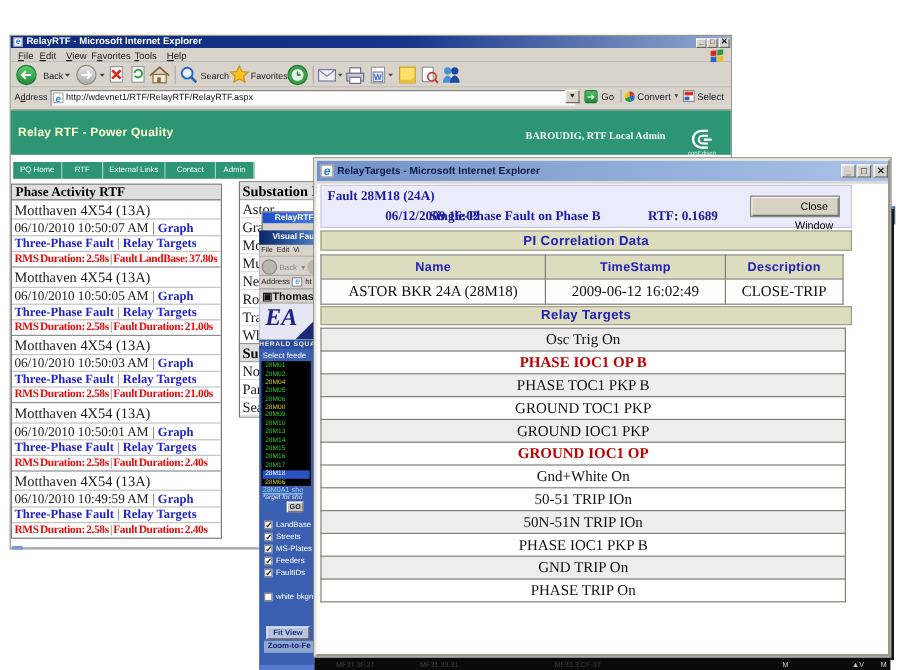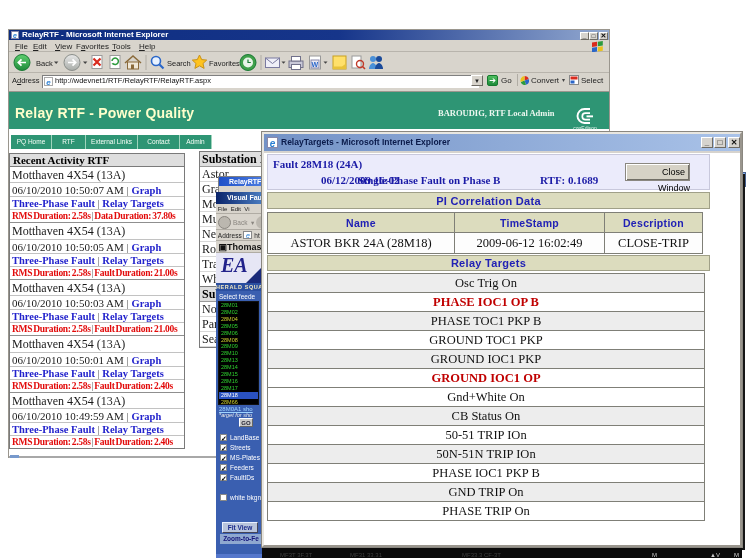--- a/index.html
+++ b/index.html
@@ -16,21 +16,21 @@
 #menu{left:0;top:10px;width:600px;height:12px;background:#D8D4CC;border-bottom:1px solid #B8B4AC;
   font-size:8px;color:#222;}
 #menu span{position:absolute;top:2px;white-space:nowrap;}
 #flag{left:583px;top:11px;}
 #tbar{left:0;top:22px;width:600px;height:21px;background:#D8D4CC;border-bottom:1px solid #B8B4AC;font-size:8px;color:#222;}
 #abar{left:0;top:43px;width:600px;height:15px;background:#D8D4CC;font-size:8px;color:#222;}
 #abar-in{left:33px;top:2px;width:437px;height:14px;background:#fff;border:1px solid;border-color:#808080 #fff #fff #808080;
   font-size:7.5px;line-height:9px;color:#111;white-space:nowrap;}
 #agap{left:0;top:58px;width:600px;height:4px;background:#D8D4CC;border-bottom:1px solid #9A968E;}
 #ghdr{left:0;top:62px;width:600px;height:37px;background:#2E9574;}
-#gtitle{left:6px;top:13px;font-size:14px;font-weight:bold;color:#FFFFCC;letter-spacing:.2px;}
+#gtitle{left:6px;top:13px;font-size:10px;font-weight:bold;color:#FFFFCC;letter-spacing:.2px;}
 #guser{left:429px;top:16px;font-size:8.5px;font-weight:bold;color:#EDF7F0;font-family:"Liberation Serif",serif;}
 #tabs{left:2px;top:105px;height:14px;}
 .tab{position:absolute;top:0;height:14px;background:#2E9574;color:#F8FFF8;font-size:6.5px;line-height:14px;
      text-align:center;border-right:1px solid #9FD4BC;}
 
 
 #rap{left:9px;top:133px;width:176px;height:296px;border:1px solid #7A7A7A;background:#fff;overflow:hidden;}
 #rap .hdr{height:13px;background:#DEDEDE;border-bottom:1px solid #7A7A7A;font-weight:bold;font-size:11px;
   line-height:13px;padding-left:3px;font-family:"Liberation Serif",serif;}
 .ent{border-bottom:1px solid #8F8F8F;}
@@ -70,21 +70,21 @@
 
 #rt{left:262px;top:112px;width:480px;height:415px;background:#fff;
  border:2px solid;border-color:#E8E6E0 #9A968E #9A968E #E8E6E0;box-shadow:0 0 0 1px #8A8780;}
 #rtt{left:0px;top:0px;width:476px;height:27px;background:linear-gradient(90deg,#7392C6,#A9C2E8);
   color:#0A1A4A;font-size:8.5px;font-weight:bold;line-height:17px;padding-left:17px;white-space:nowrap;}
 .rbtn{top:2.5px;width:12px;height:11px;background:#D6D3CE;border:1px solid;border-color:#fff #6E6A63 #6E6A63 #fff;
   font-size:8px;line-height:9px;text-align:center;color:#111;font-weight:bold;}
 #rtc{left:0;top:17px;width:476px;height:394px;background:#fff;overflow:hidden;}
 #lav{position:absolute;left:3px;top:3px;width:443px;height:36px;background:#EBEBFB;border:1px solid #C8C8DC;}
 #lav .a{position:absolute;left:5px;top:3px;font-size:11px;font-weight:bold;color:#1A1AA6;font-family:"Liberation Serif",serif;}
-#cw{position:absolute;left:357px;top:8px;width:65px;height:18px;background:#D6D2C6;
+#cw{position:absolute;left:357px;top:8px;width:75px;height:18px;background:#D6D2C6;
  border:1px solid #8A8780;box-shadow:inset 1px 1px 0 #fff,inset -1px -1px 0 #716E66;
  font-size:9px;text-align:center;line-height:16px;color:#000;padding-left:32px;}
 .bar{position:absolute;left:3px;width:443px;height:17px;background:#DCDCBE;border:1px solid #A0A088;
  text-align:center;font-size:11px;font-weight:bold;color:#2121B5;line-height:16px;letter-spacing:.3px;}
 table.t1{position:absolute;border-collapse:collapse;left:3px;}
 table.t1 td{border:1px solid #7F7F77;text-align:center;overflow:hidden;white-space:nowrap;}
 td.th{background:#DCDCBE;color:#2121B5;font-weight:bold;font-size:10.5px;letter-spacing:.3px;font-family:"Liberation Sans",sans-serif;height:20px;}
 td.td{background:#FDFDFD;color:#111;font-size:12.5px;font-family:"Liberation Serif",serif;height:21px;}
 table.t2{position:absolute;border-collapse:collapse;left:3px;top:122px;}
 table.t2 td{border:1px solid #7F7F77;text-align:center;height:19px;font-size:12.5px;
@@ -222,26 +222,26 @@
     <div id="tabs" class="abs">
       <div class="tab" style="left:0px;width:41px;">PQ Home</div>
       <div class="tab" style="left:41px;width:34px;">RTF</div>
       <div class="tab" style="left:75px;width:52px;">External Links</div>
       <div class="tab" style="left:127px;width:42px;">Contact</div>
       <div class="tab" style="left:169px;width:32px;">Admin</div>
     </div>
   </div>
 
   <div id="rap" class="abs">
-    <div class="hdr">Recent Activity RTF</div>
+    <div class="hdr">Phase Activity RTF</div>
     <div class="ent">
         <div class="l1">Motthaven 4X54 (13A)</div>
       <div class="l2">06/10/2010 10:50:07 AM <span class="sep">|</span> <span class="blu">Graph</span></div>
       <div class="l3"><span class="blu">Three-Phase Fault</span> <span class="sep">|</span> <span class="blu">Relay Targets</span></div>
-      <div class="l4"><span class="red">RMS Duration: 2.58s</span> <span class="sep">|</span> <span class="red">Data Duration: 37.80s</span></div>
+      <div class="l4"><span class="red">RMS Duration: 2.58s</span> <span class="sep">|</span> <span class="red">Fault LandBase: 37.80s</span></div>
       </div>
     <div class="ent">
         <div class="l1">Motthaven 4X54 (13A)</div>
       <div class="l2">06/10/2010 10:50:05 AM <span class="sep">|</span> <span class="blu">Graph</span></div>
       <div class="l3"><span class="blu">Three-Phase Fault</span> <span class="sep">|</span> <span class="blu">Relay Targets</span></div>
       <div class="l4"><span class="red">RMS Duration: 2.58s</span> <span class="sep">|</span> <span class="red">Fault Duration: 21.00s</span></div>
       </div>
     <div class="ent">
         <div class="l1">Motthaven 4X54 (13A)</div>
       <div class="l2">06/10/2010 10:50:03 AM <span class="sep">|</span> <span class="blu">Graph</span></div>
@@ -398,23 +398,20 @@
             </tr>
         <tr class="g">
               <td>GROUND IOC1 PKP</td>
             </tr>
         <tr class="r">
               <td>GROUND IOC1 OP</td>
             </tr>
         <tr>
               <td>Gnd+White On</td>
             </tr>
-        <tr class="g">
-              <td>CB Status On</td>
-            </tr>
         <tr>
               <td>50-51 TRIP IOn</td>
             </tr>
         <tr class="g">
               <td>50N-51N TRIP IOn</td>
             </tr>
         <tr>
               <td>PHASE IOC1 PKP B</td>
             </tr>
         <tr class="g">

